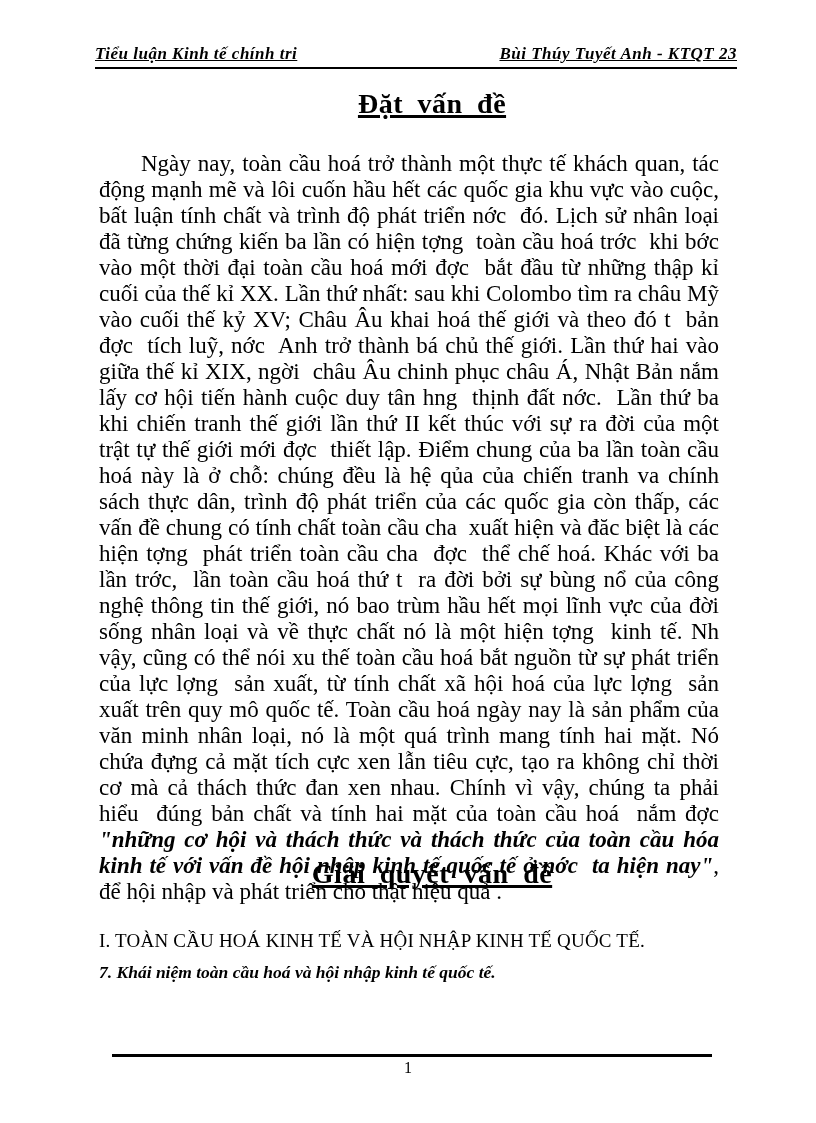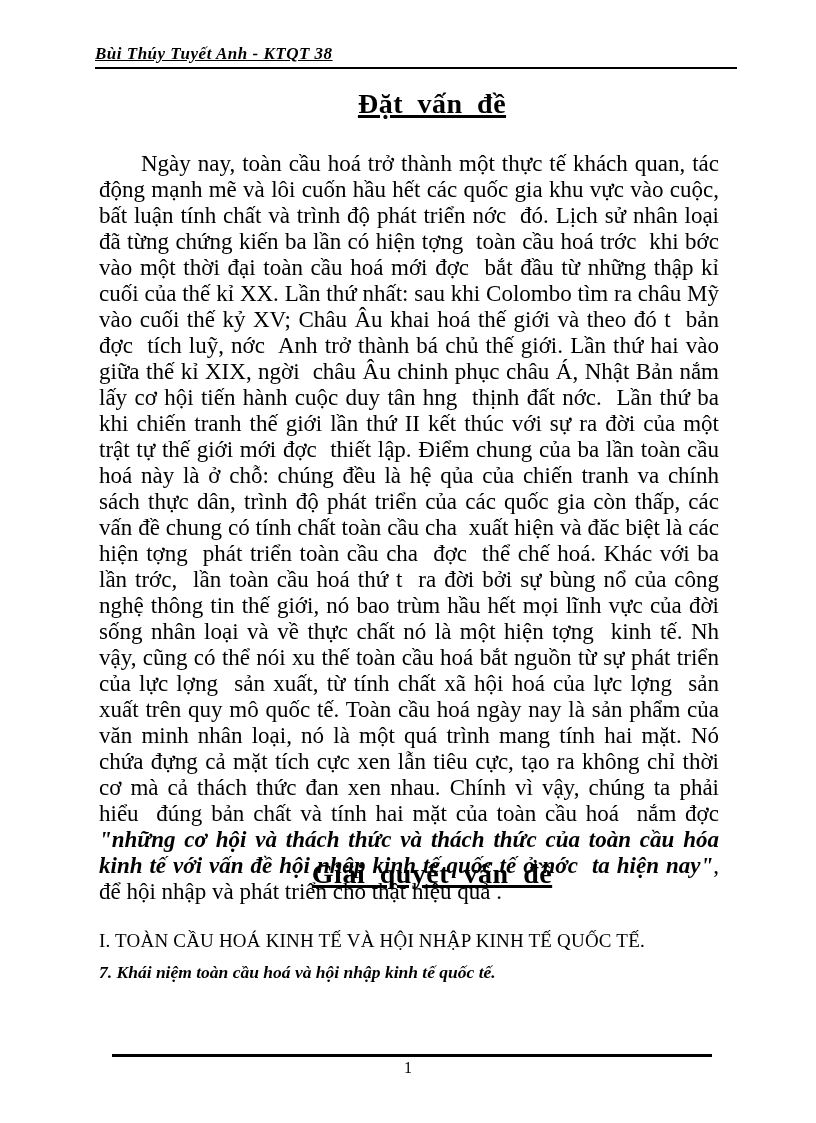--- a/index.html
+++ b/index.html
@@ -95,21 +95,22 @@
     text-align: center;
     font-size: 16px;
   }
 </style>
 </head>
 <body>
 
 <div class="page">
 
   <div class="header">
-    <span>Bùi Thúy Tuyết Anh - KTQT 38</span>
+    <span>Tiểu luận Kinh tế chính tri</span>
+    <span>Bùi Thúy Tuyết Anh - KTQT 23</span>
   </div>
 
   <div class="doc-title title-1">Đặt vấn đề</div>
 
   <p class="body-paragraph"><span>Ngày nay, toàn cầu hoá trở thành một thực tế khách quan, tác động mạnh mẽ và lôi cuốn hầu hết các quốc gia khu vực vào cuộc, bất luận tính chất và trình độ phát triển nớc  đó. Lịch sử nhân loại đã từng chứng kiến ba lần có hiện tợng  toàn cầu hoá trớc  khi bớc  vào một thời đại toàn cầu hoá mới đợc  bắt đầu từ những thập kỉ cuối của thế kỉ XX. Lần thứ nhất: sau khi Colombo tìm ra châu Mỹ vào cuối thế kỷ XV; Châu Âu khai hoá thế giới và theo đó t  bản đợc  tích luỹ, nớc  Anh trở thành bá chủ thế giới. Lần thứ hai vào giữa thế kỉ XIX, ngời  châu Âu chinh phục châu Á, Nhật Bản nắm lấy cơ hội tiến hành cuộc duy tân hng  thịnh đất nớc.  Lần thứ ba khi chiến tranh thế giới lần thứ II kết thúc với sự ra đời của một trật tự thế giới mới đợc  thiết lập. Điểm chung của ba lần toàn cầu hoá này là ở chỗ: chúng đều là hệ qủa của chiến tranh va chính sách thực dân, trình độ phát triển của các quốc gia còn thấp, các vấn đề chung có tính chất toàn cầu cha  xuất hiện và đăc biệt là các hiện tợng  phát triển toàn cầu cha  đợc  thể chế hoá. Khác với ba lần trớc,  lần toàn cầu hoá thứ t  ra đời bởi sự bùng nổ của công nghệ thông tin thế giới, nó bao trùm hầu hết mọi lĩnh vực của đời sống nhân loại và về thực chất nó là một hiện tợng  kinh tế. Nh  vậy, cũng có thể nói xu thế toàn cầu hoá bắt nguồn từ sự phát triển của lực lợng  sản xuất, từ tính chất xã hội hoá của lực lợng  sản xuất trên quy mô quốc tế. Toàn cầu hoá ngày nay là sản phẩm của văn minh nhân loại, nó là một quá trình mang tính hai mặt. Nó chứa đựng cả mặt tích cực xen lẫn tiêu cực, tạo ra không chỉ thời cơ mà cả thách thức đan xen nhau. Chính vì vậy, chúng ta phải hiểu  đúng bản chất và tính hai mặt của toàn cầu hoá  nắm đợc  </span><span class="quote-bi">"những cơ hội và thách thức và thách thức của toàn cầu hóa kinh tế với vấn đề hội nhập kinh tế quốc tế ở nớc  ta hiện nay"</span><span>, để hội nhập và phát triển cho thật hiệu quả .</span></p>
 
   <div class="doc-title title-2">Giäi quyết vấn đề</div>
 
   <div class="heading-roman">I. TOÀN CẦU HOÁ KINH TẾ VÀ HỘI NHẬP KINH TẾ QUỐC TẾ.</div>
 

